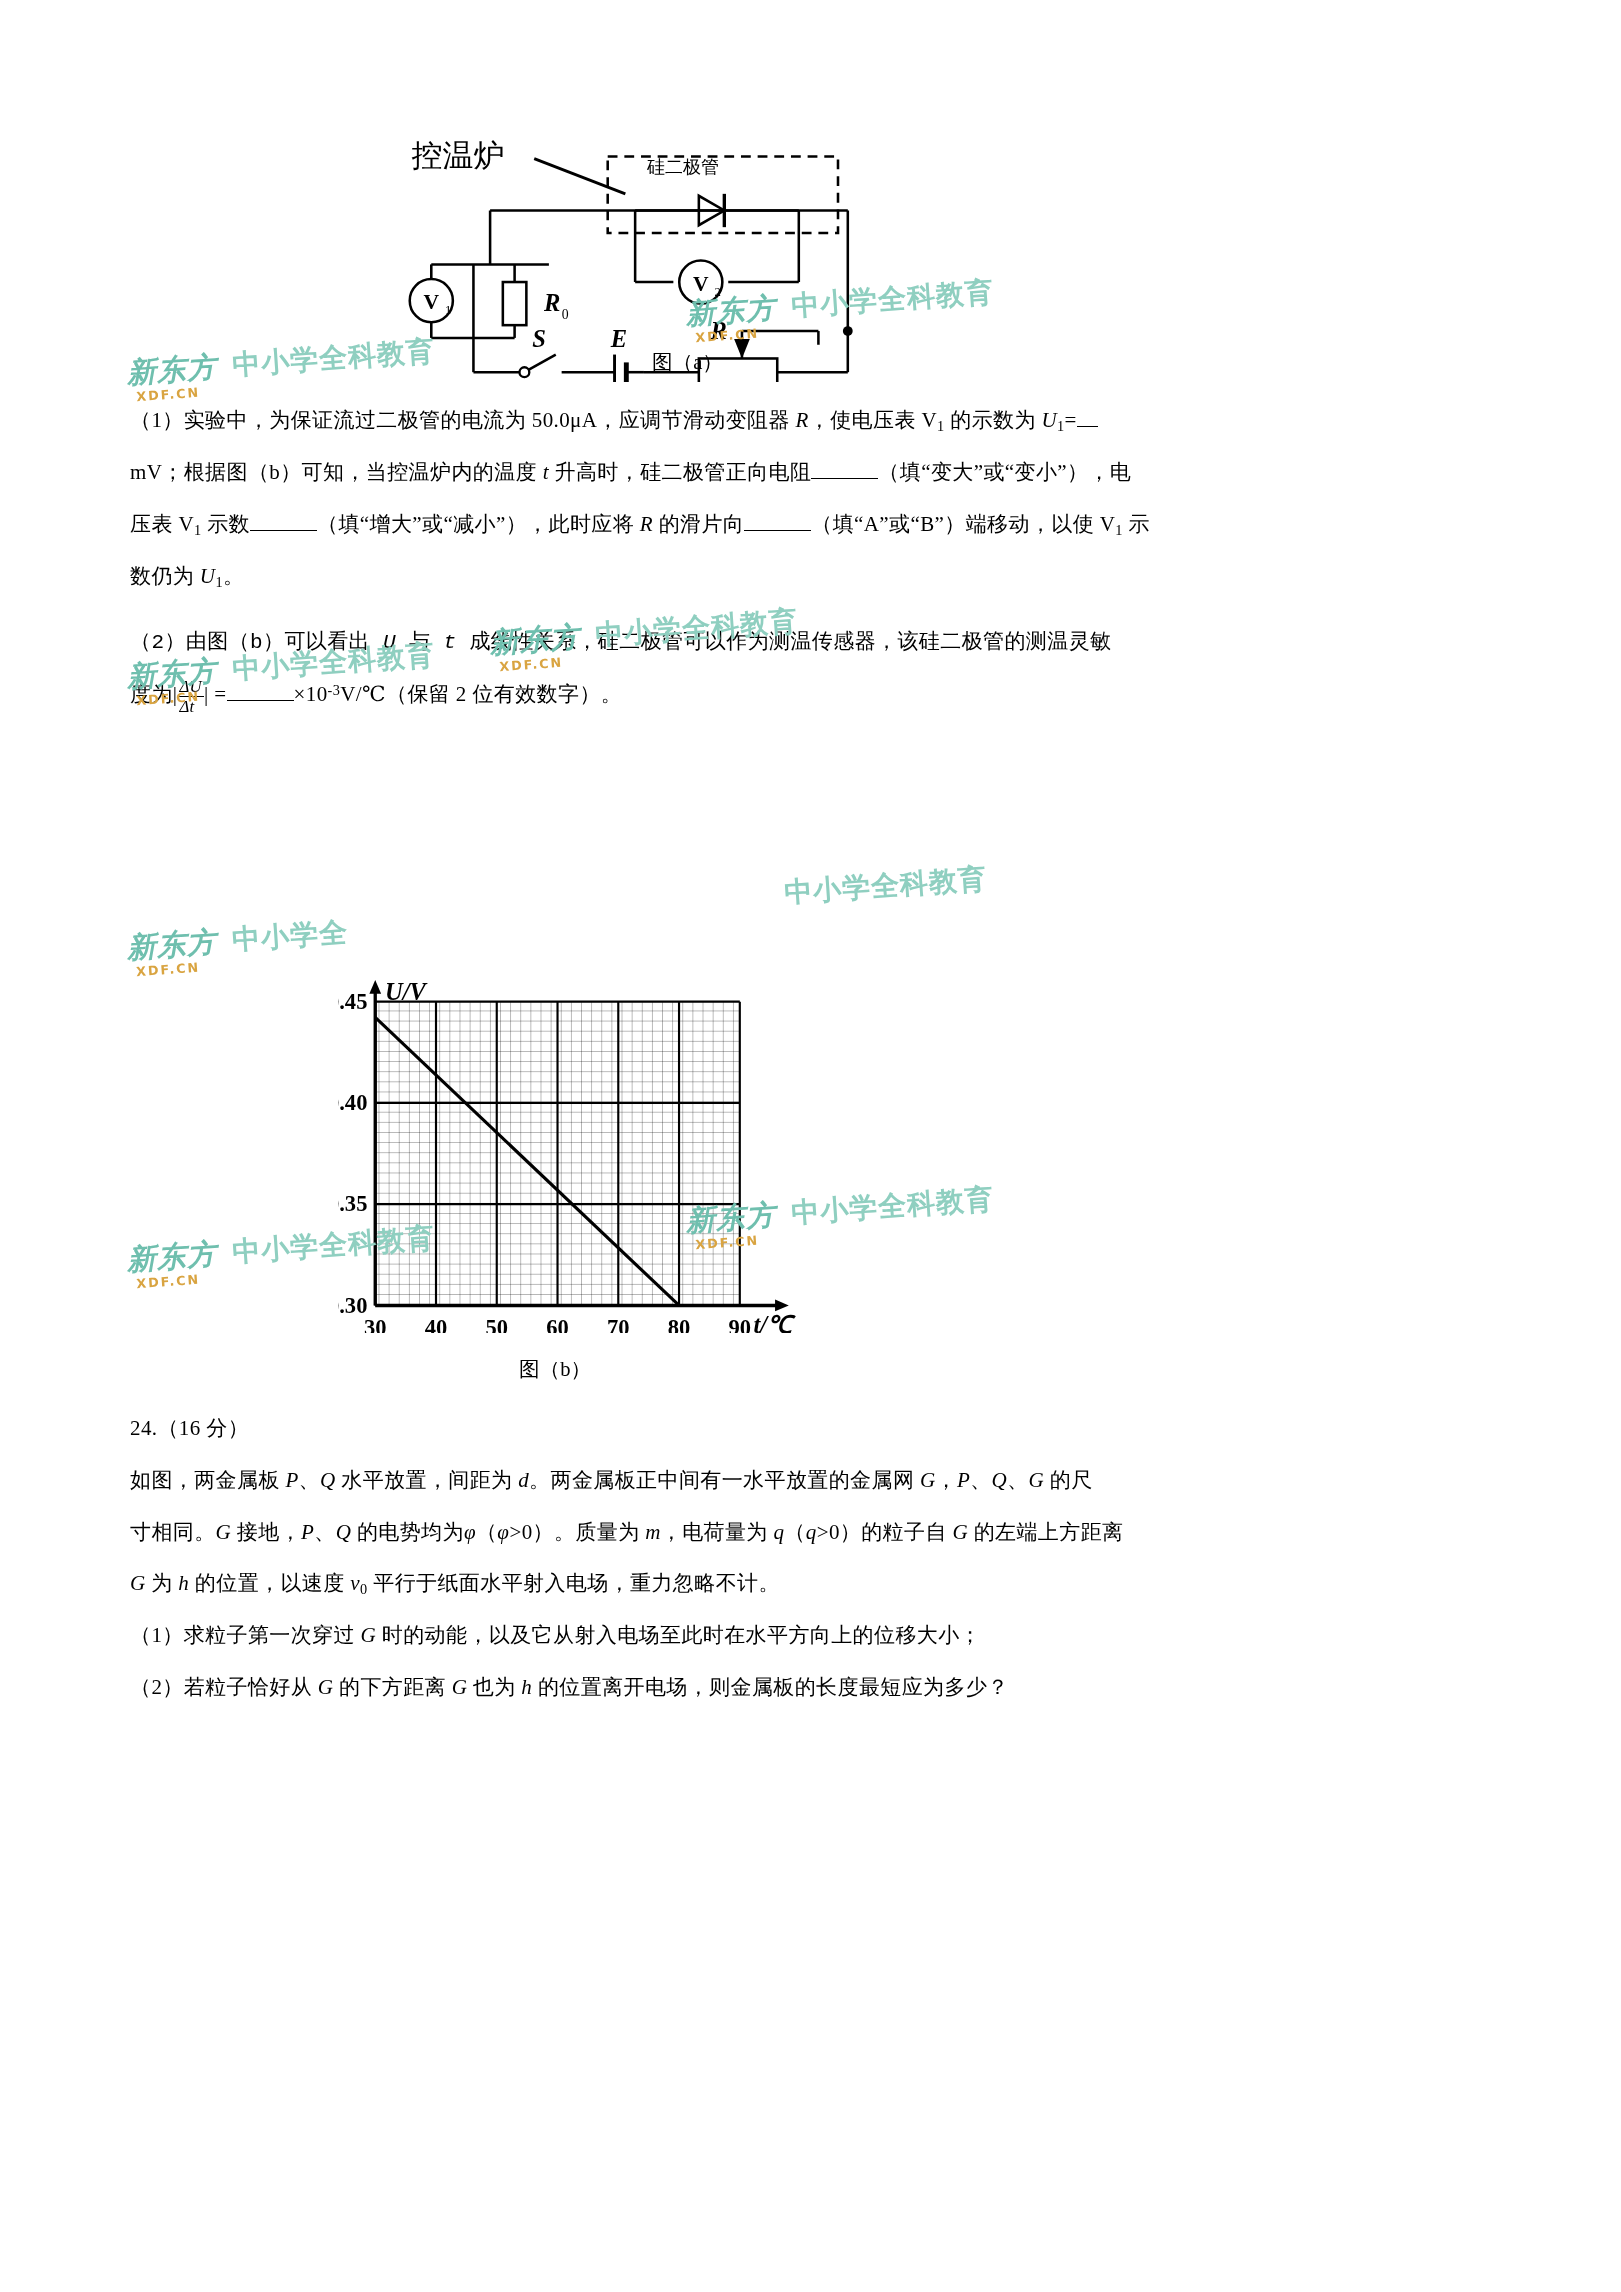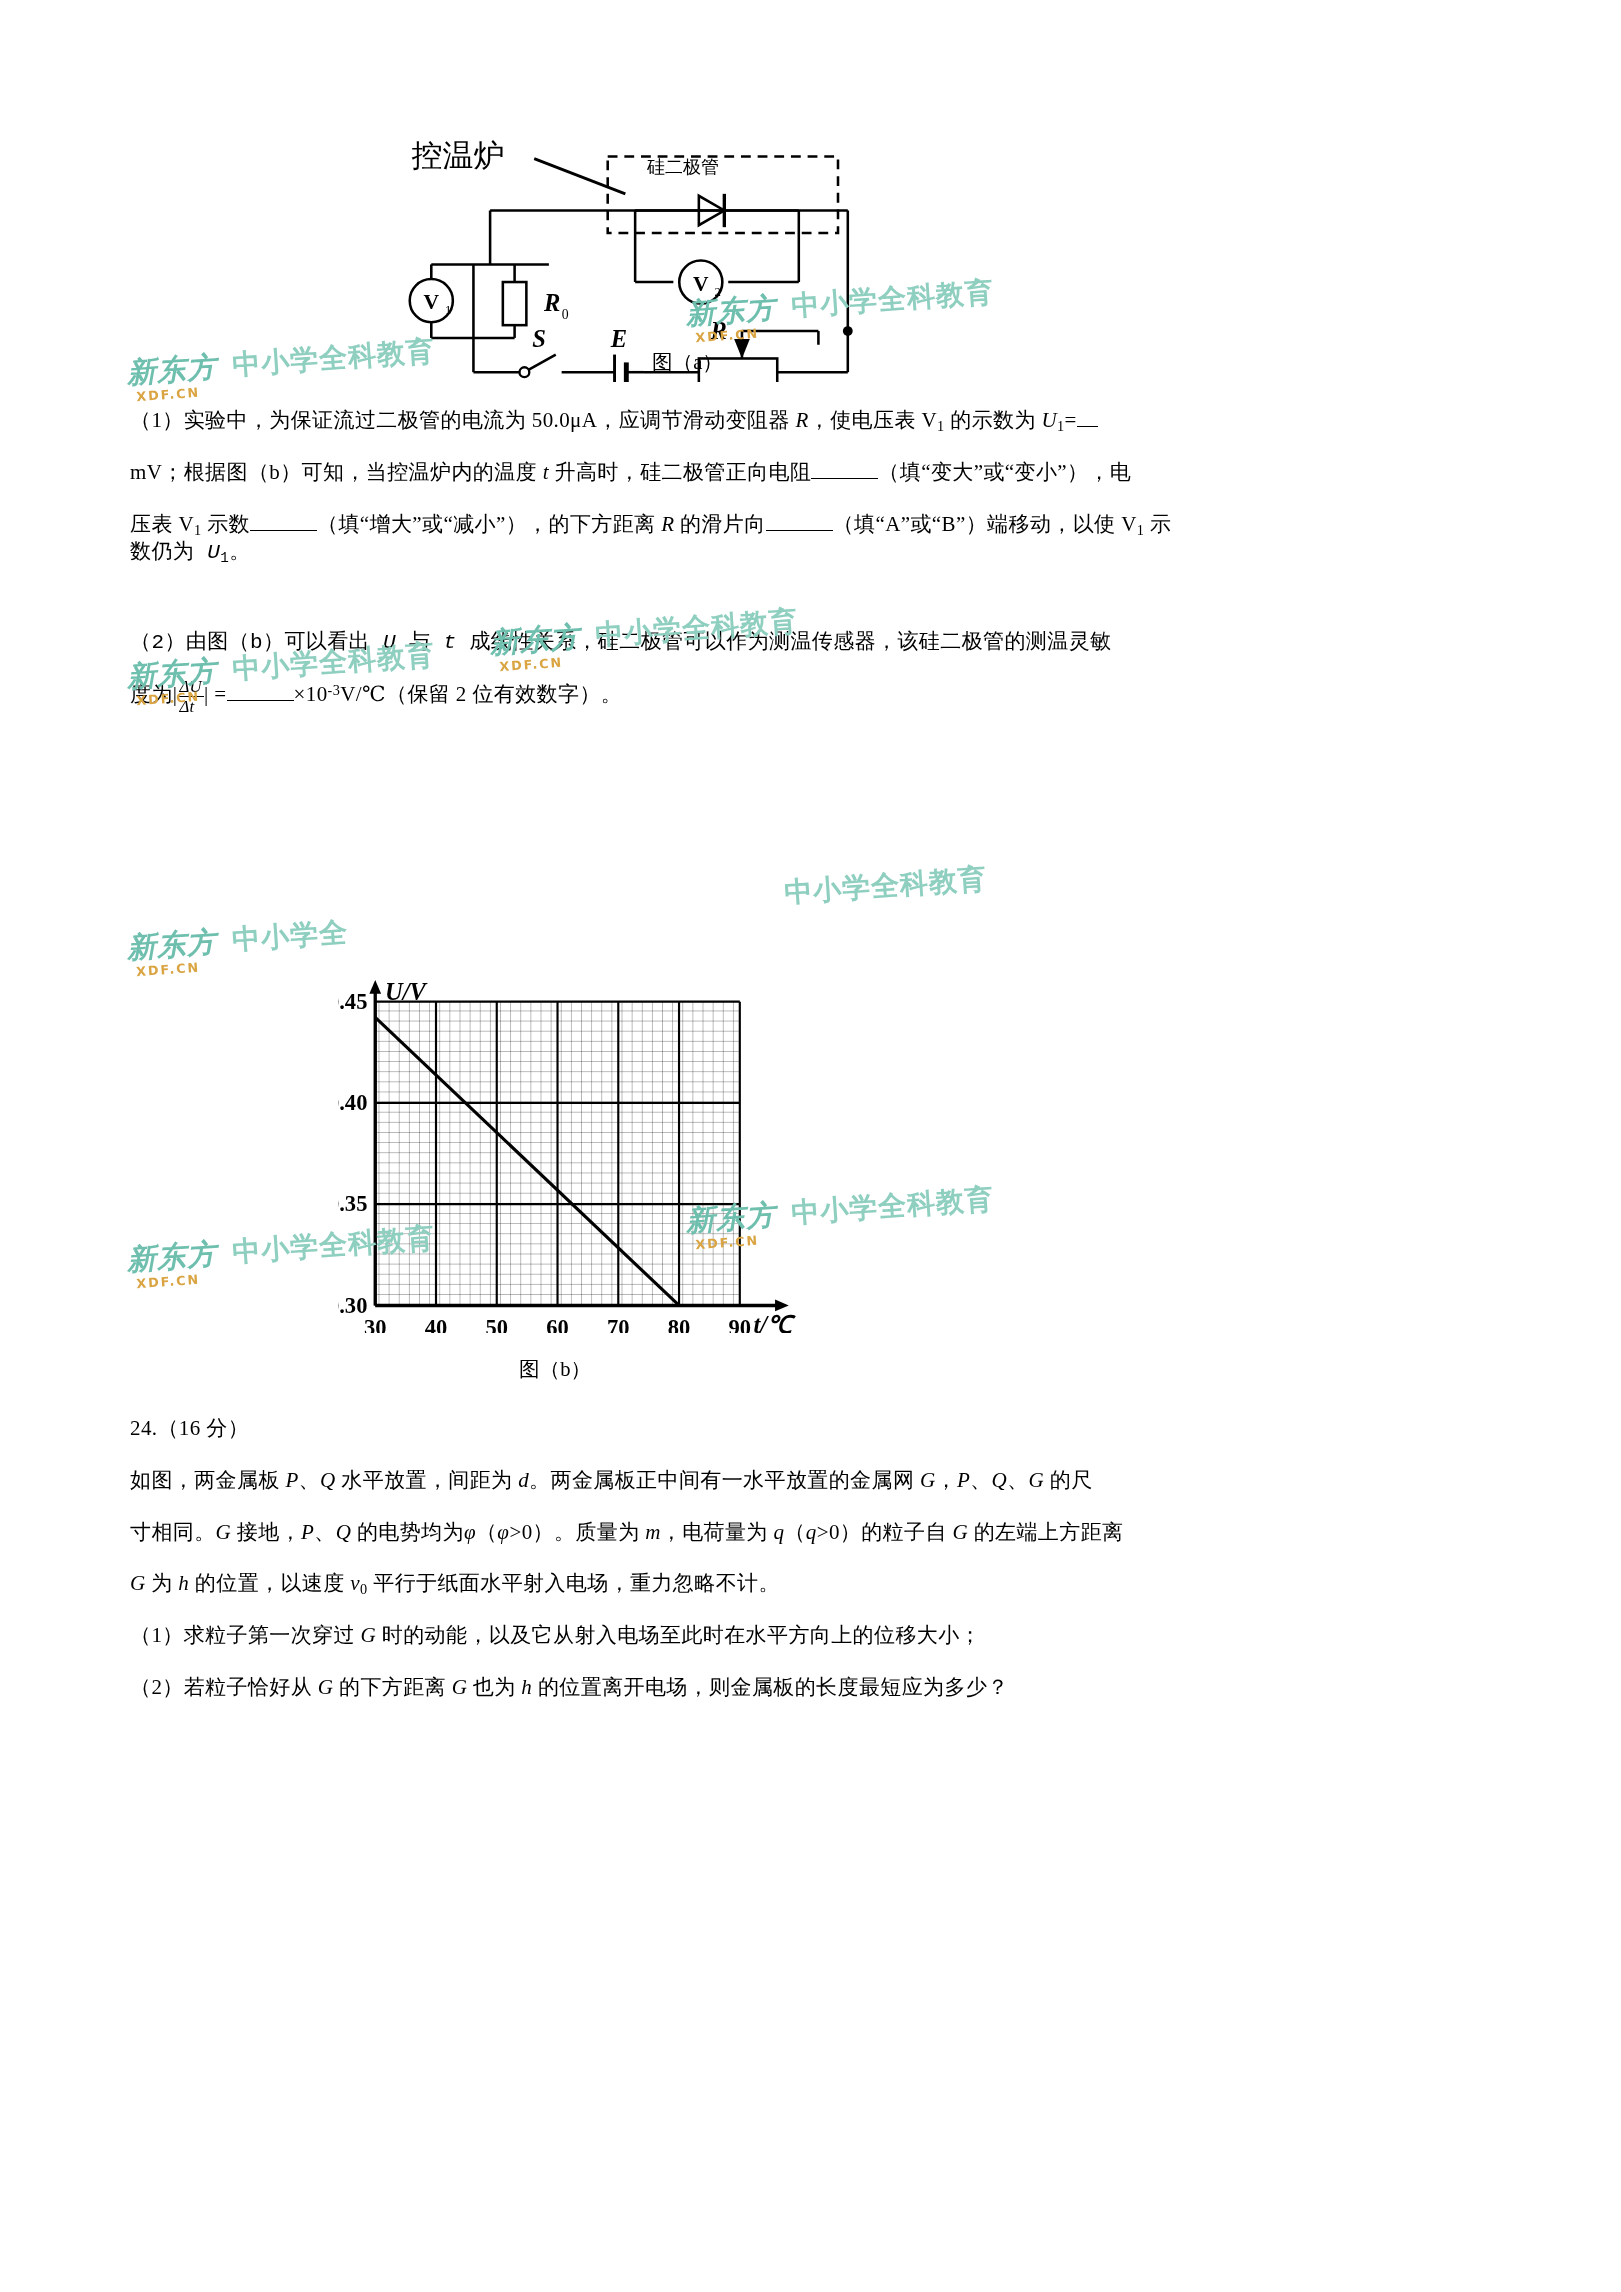--- a/index.html
+++ b/index.html
@@ -130,24 +130,24 @@
 
   <div class="para" style="left:130px;top:394px;width:1362px;">
     <span>（1）实验中，为保证流过二极管的电流为 50.0μA，应调节滑动变阻器 </span><span class="ital">R</span><span>，使电压表 V</span><sub>1</sub><span> 的示数为 </span><span class="ital">U</span><sub>1</sub><span>=</span><span class="blank" style="width:21.6px;"></span>
   </div>
 
   <div class="para" style="left:130px;top:446px;width:1362px;">
     <span>mV；根据图（b）可知，当控温炉内的温度 </span><span class="ital">t</span><span> 升高时，硅二极管正向电阻</span><span class="blank" style="width:67px;"></span><span>（填“变大”或“变小”），电</span>
   </div>
 
   <div class="para" style="left:130px;top:498px;width:1362px;">
-    <span>压表 V</span><sub>1</sub><span> 示数</span><span class="blank" style="width:67px;"></span><span>（填“增大”或“减小”），的下方距离 </span><span class="ital">R</span><span> 的滑片向</span><span class="blank" style="width:67px;"></span><span>（填“A”或“B”）端移动，以使 V</span><sub>1</sub><span> 示</span>
-  </div>
-
-  <div class="para" style="left:130px;top:527px;width:1362px;font-family:Liberation Mono, monospace;">
+    <span>压表 V</span><sub>1</sub><span> 示数</span><span class="blank" style="width:67px;"></span><span>（填“增大”或“减小”），此时应将 </span><span class="ital">R</span><span> 的滑片向</span><span class="blank" style="width:67px;"></span><span>（填“A”或“B”）端移动，以使 V</span><sub>1</sub><span> 示</span>
+  </div>
+
+  <div class="para" style="left:130px;top:550px;width:1362px;">
     <span>数仍为 </span><span class="ital">U</span><sub>1</sub><span>。</span>
   </div>
 
   <div class="para" style="left:130px;top:617px;width:1362px;font-family:Liberation Mono, monospace;">
     <span>（2）由图（b）可以看出 </span><span class="ital">U</span><span> 与 </span><span class="ital">t</span><span> 成线性关系，硅二极管可以作为测温传感器，该硅二极管的测温灵敏</span>
   </div>
 
   <div class="para" style="left:130px;top:668px;width:1362px;line-height:45px;">
     <span>度为|</span><span class="frac ital"><span class="num">ΔU</span><span class="den">Δt</span></span><span>| =</span><span class="blank" style="width:67px;"></span><span>×10</span><sup>-3</sup><span>V/℃（保留 2 位有效数字）。</span>
   </div>

